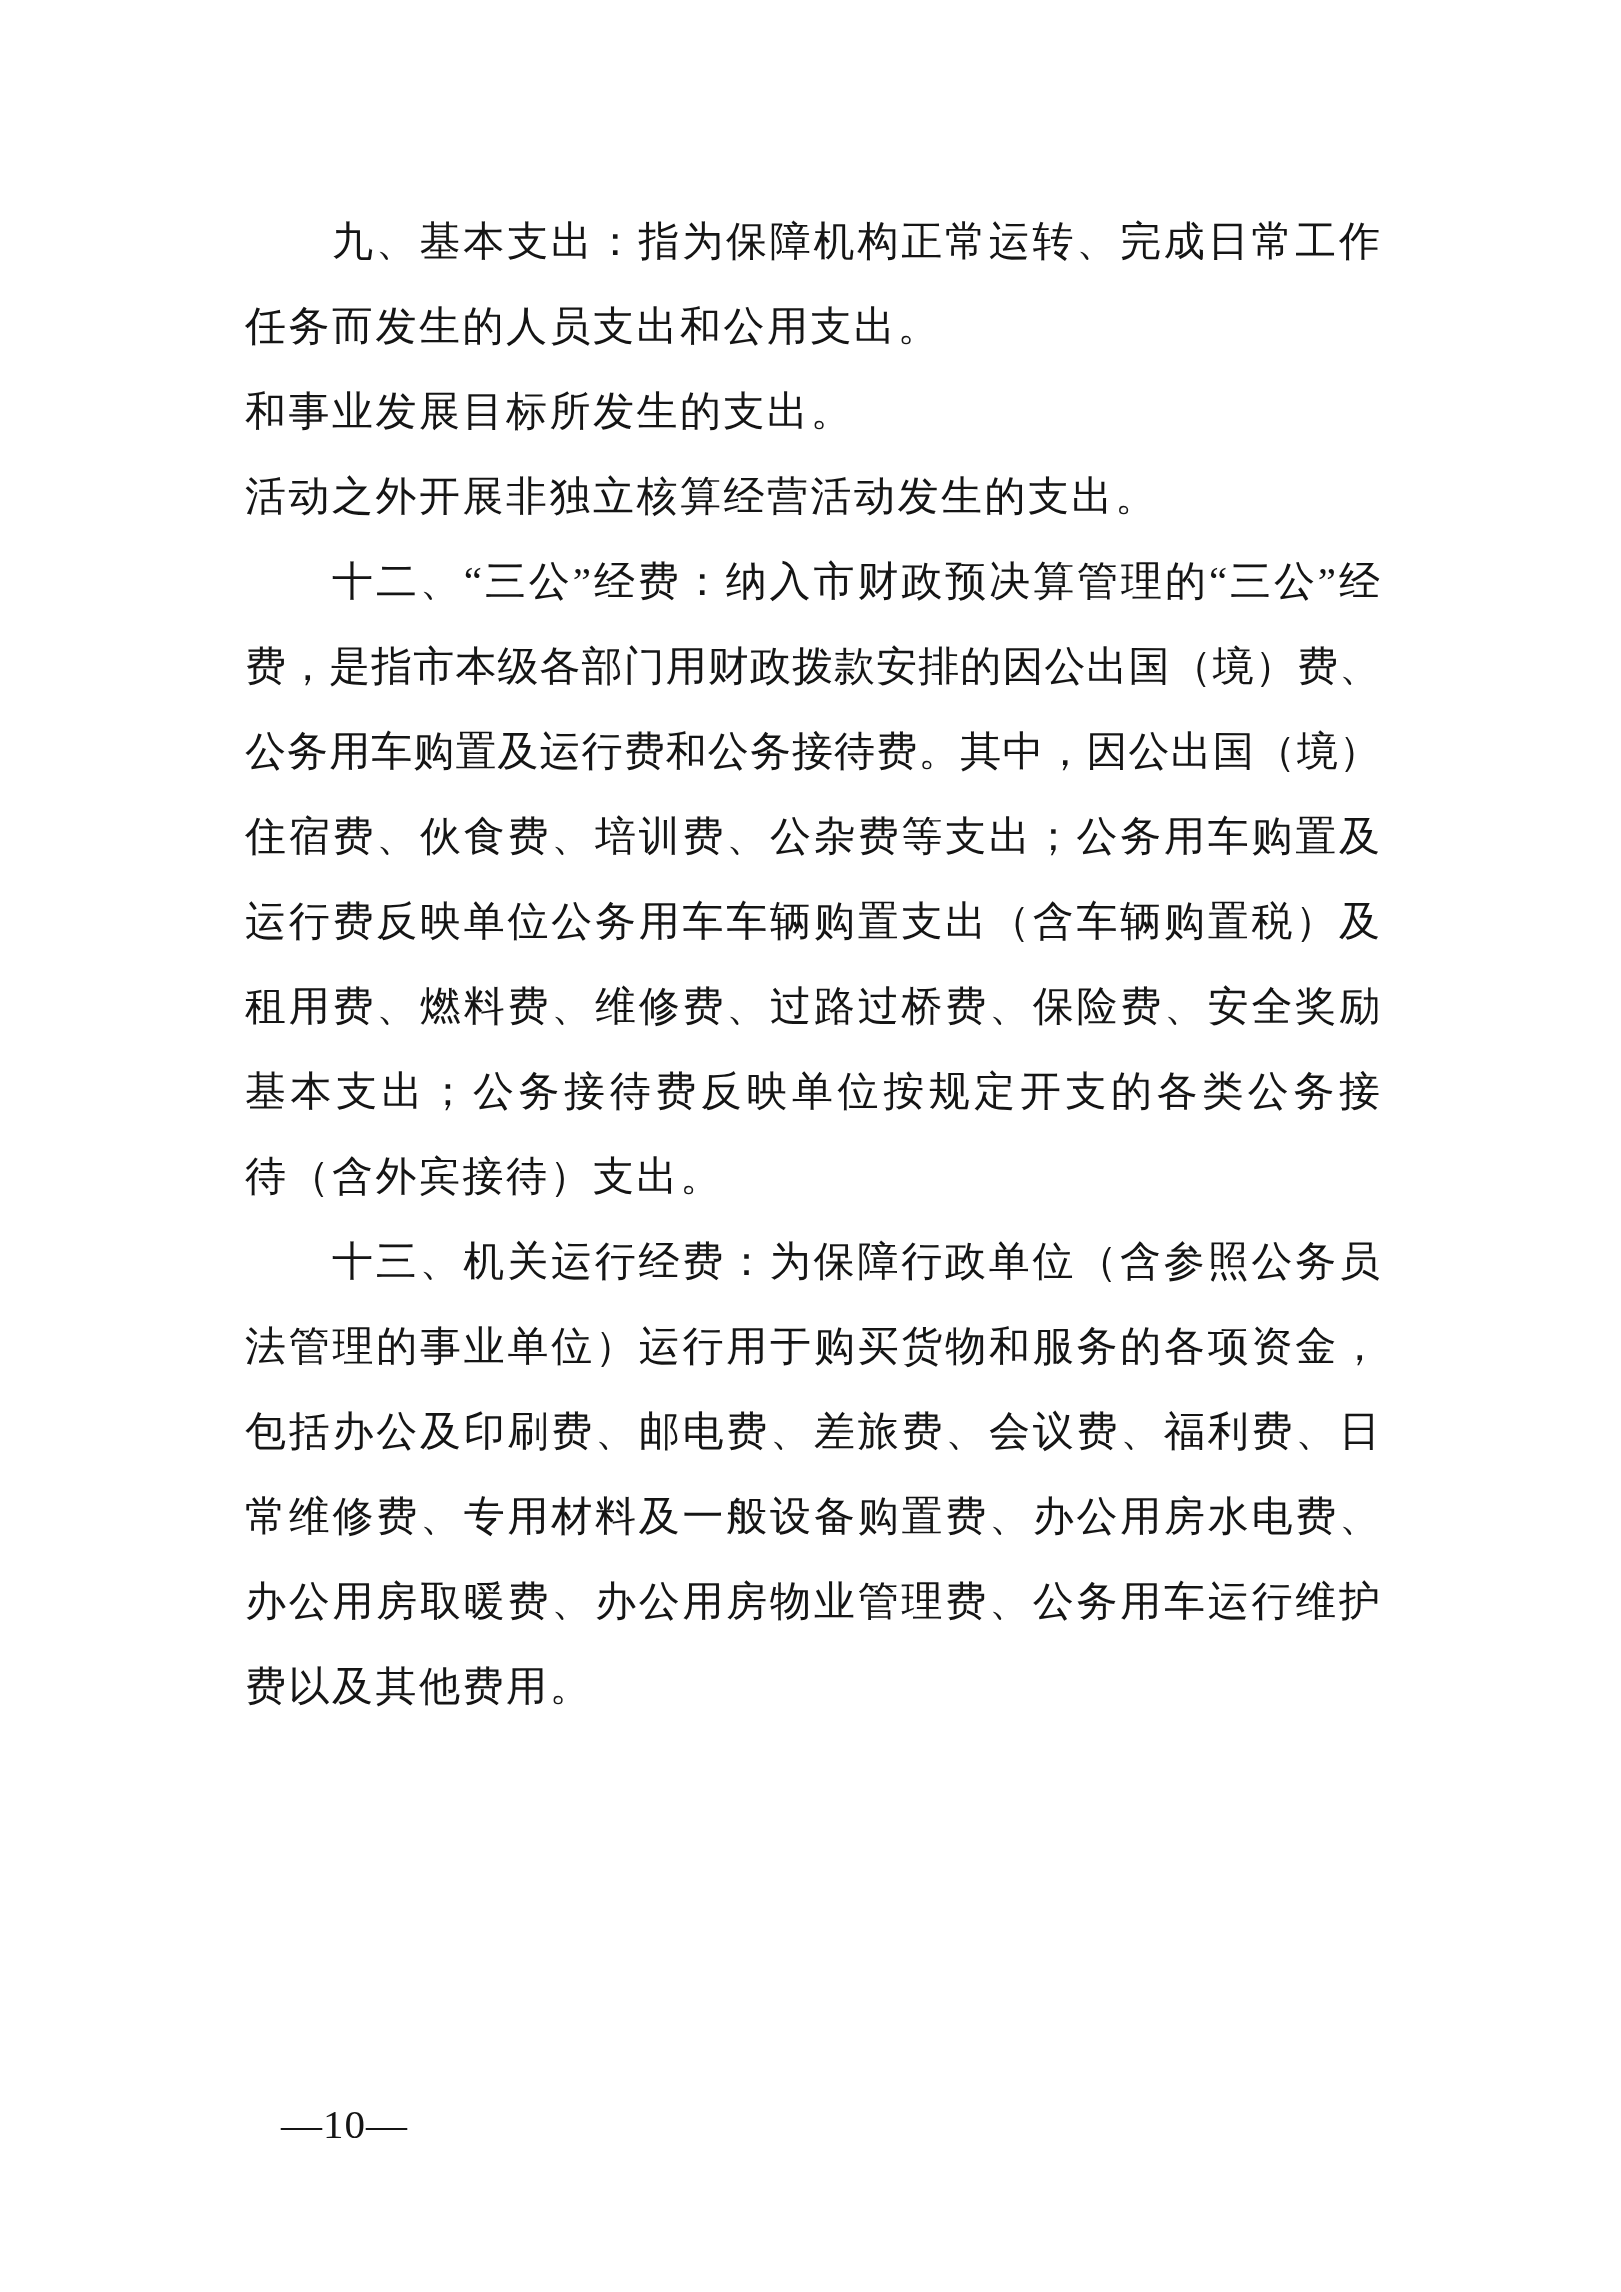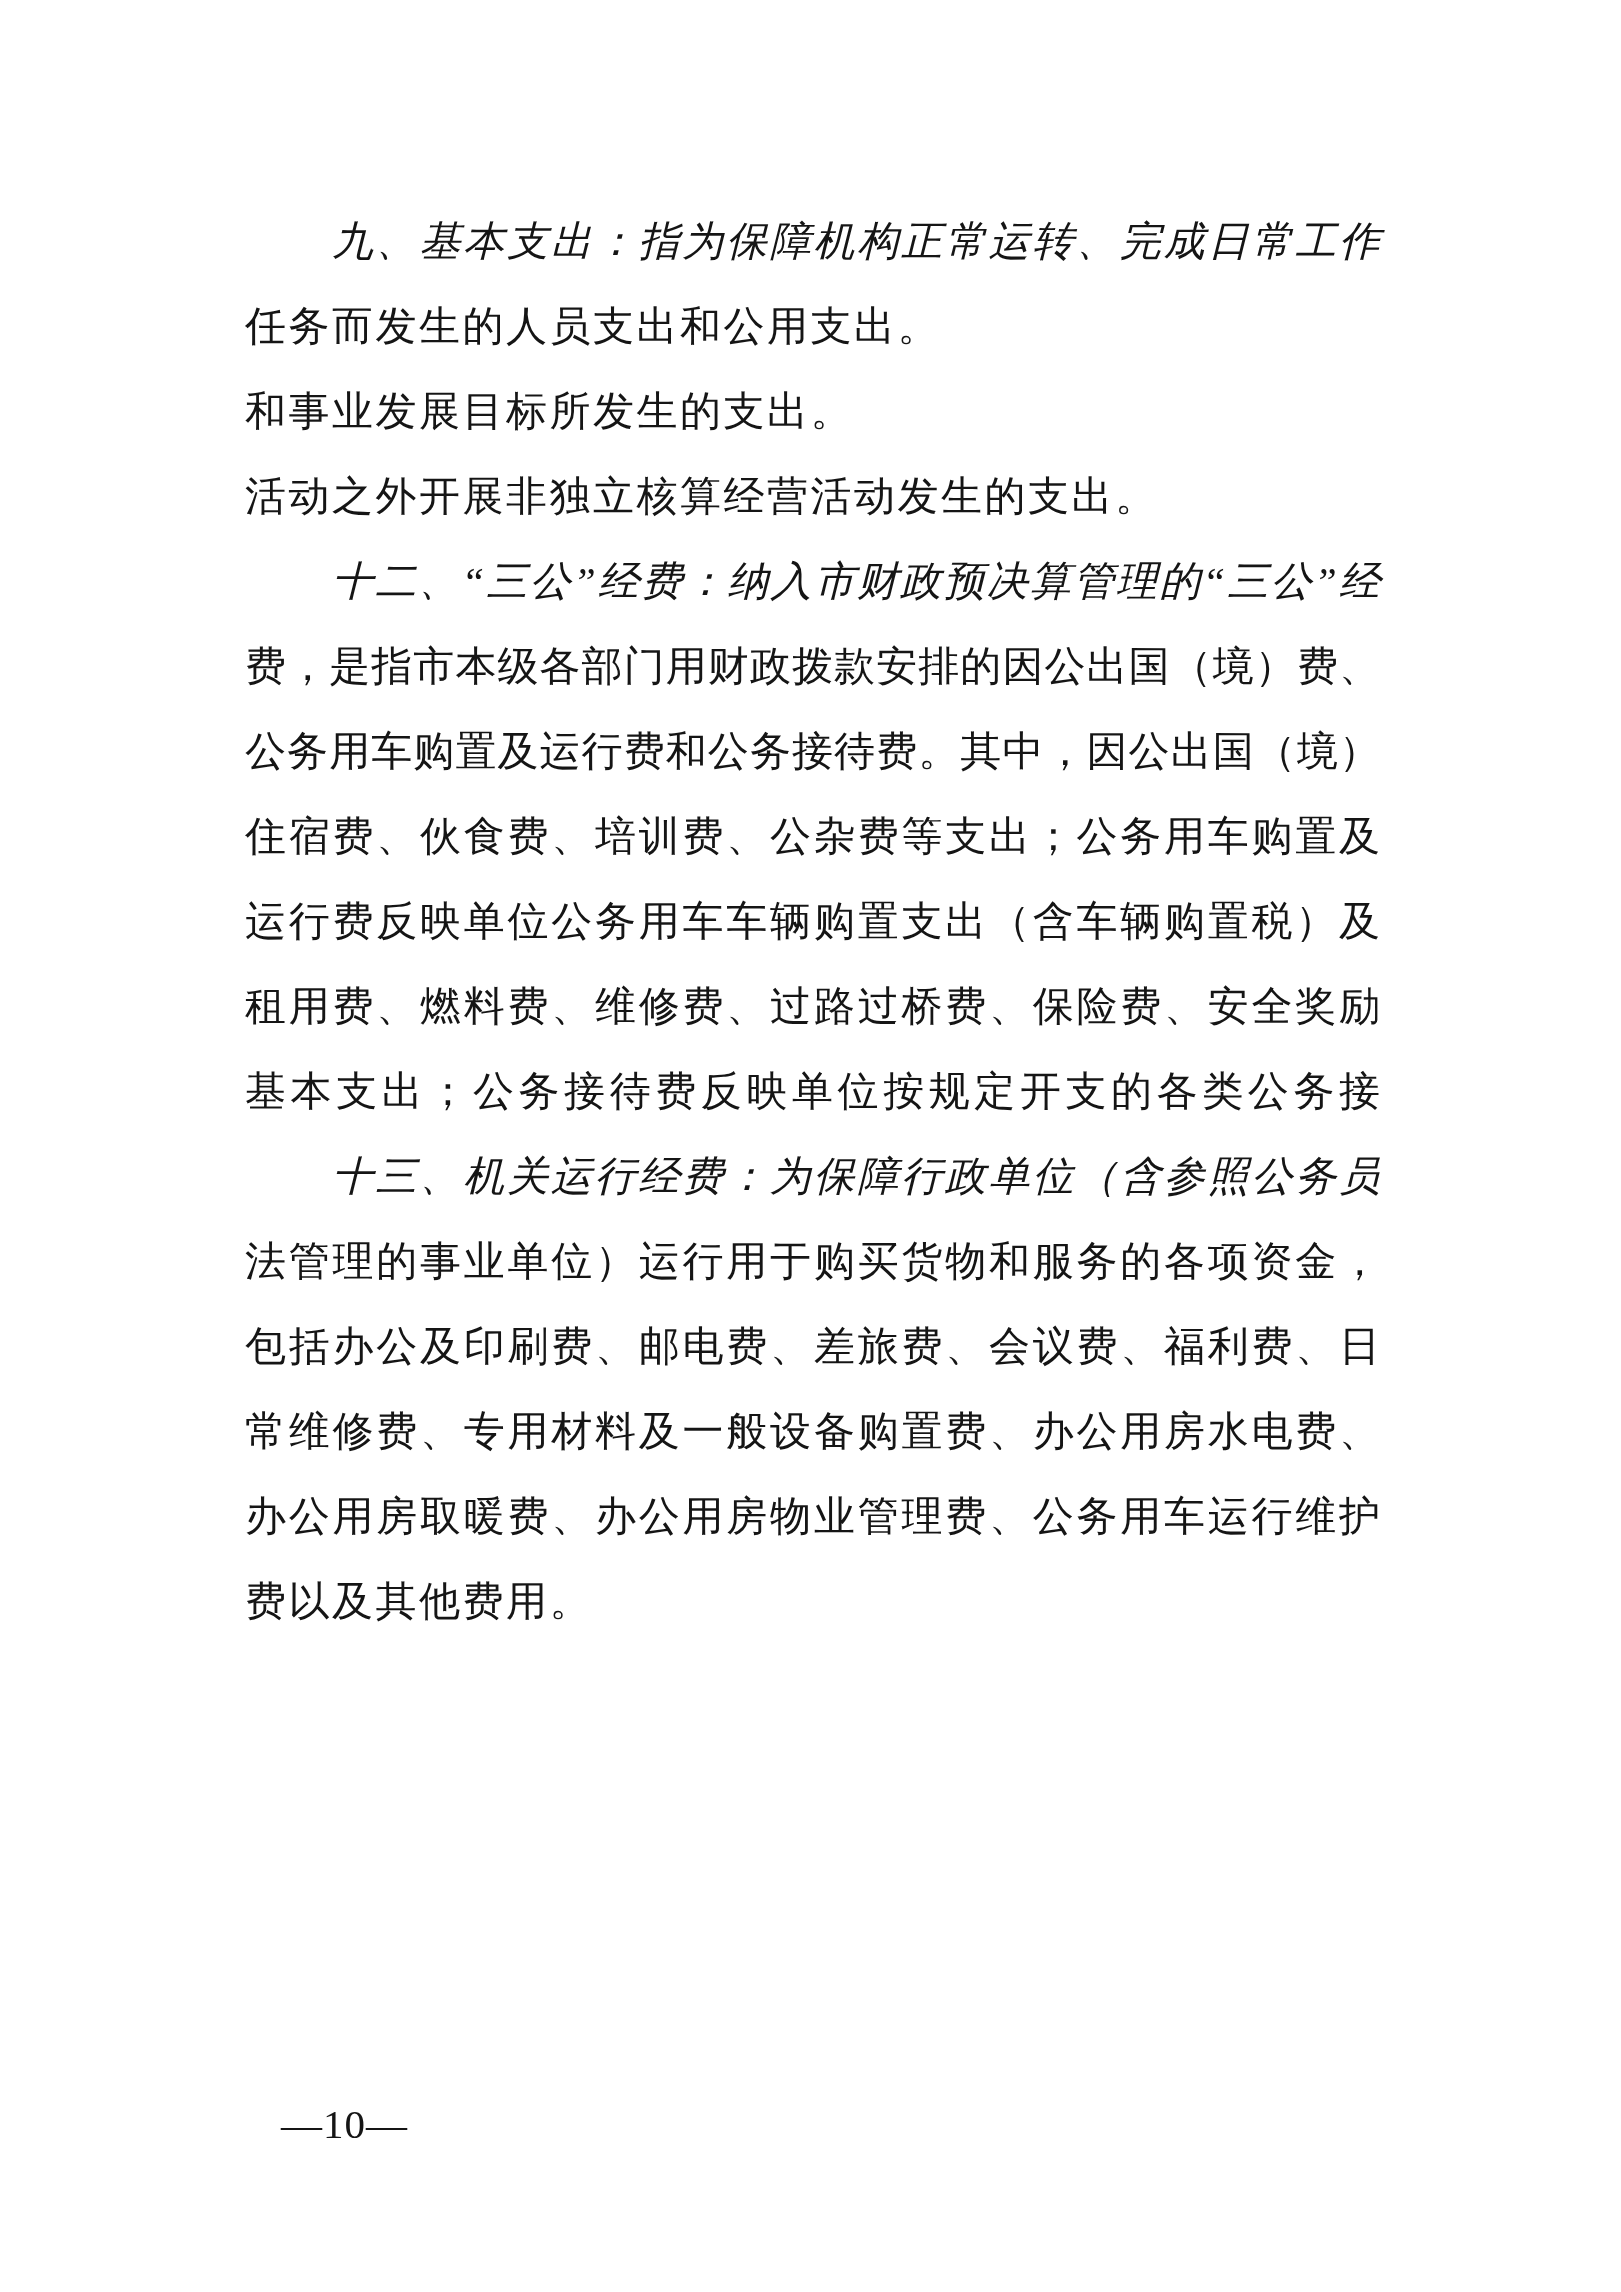--- a/index.html
+++ b/index.html
@@ -36,21 +36,20 @@
     letter-spacing: 2.5px;
   }
   .ln.fill {
     white-space: normal;
     letter-spacing: 0;
     text-align: justify;
     text-align-last: justify;
   }
   .ln.ind {
     text-indent: 87px;
-    font-style: italic;
   }
   .page-number {
     position: absolute;
     left: 281px;
     top: 2070px;
     color: #151515;
     font-size: 41px;
     line-height: 43px;
     letter-spacing: 1px;
     margin-top: 33px;
@@ -66,20 +65,21 @@
     <div class="ln">任务而发生的人员支出和公用支出。</div>
     <div class="ln">和事业发展目标所发生的支出。</div>
     <div class="ln">活动之外开展非独立核算经营活动发生的支出。</div>
     <div class="ln ind fill">十二、“三公”经费：纳入市财政预决算管理的“三公”经</div>
     <div class="ln fill">费，是指市本级各部门用财政拨款安排的因公出国（境）费、</div>
     <div class="ln fill">公务用车购置及运行费和公务接待费。其中，因公出国（境）</div>
     <div class="ln fill">住宿费、伙食费、培训费、公杂费等支出；公务用车购置及</div>
     <div class="ln fill">运行费反映单位公务用车车辆购置支出（含车辆购置税）及</div>
     <div class="ln fill">租用费、燃料费、维修费、过路过桥费、保险费、安全奖励</div>
     <div class="ln fill">基本支出；公务接待费反映单位按规定开支的各类公务接</div>
+    <div class="ln">待（含外宾接待）支出。</div>
     <div class="ln ind fill">十三、机关运行经费：为保障行政单位（含参照公务员</div>
     <div class="ln fill">法管理的事业单位）运行用于购买货物和服务的各项资金，</div>
     <div class="ln fill">包括办公及印刷费、邮电费、差旅费、会议费、福利费、日</div>
     <div class="ln fill">常维修费、专用材料及一般设备购置费、办公用房水电费、</div>
     <div class="ln fill">办公用房取暖费、办公用房物业管理费、公务用车运行维护</div>
     <div class="ln">费以及其他费用。</div>
   </div>
 
   <div class="page-number">—10—</div>
 

